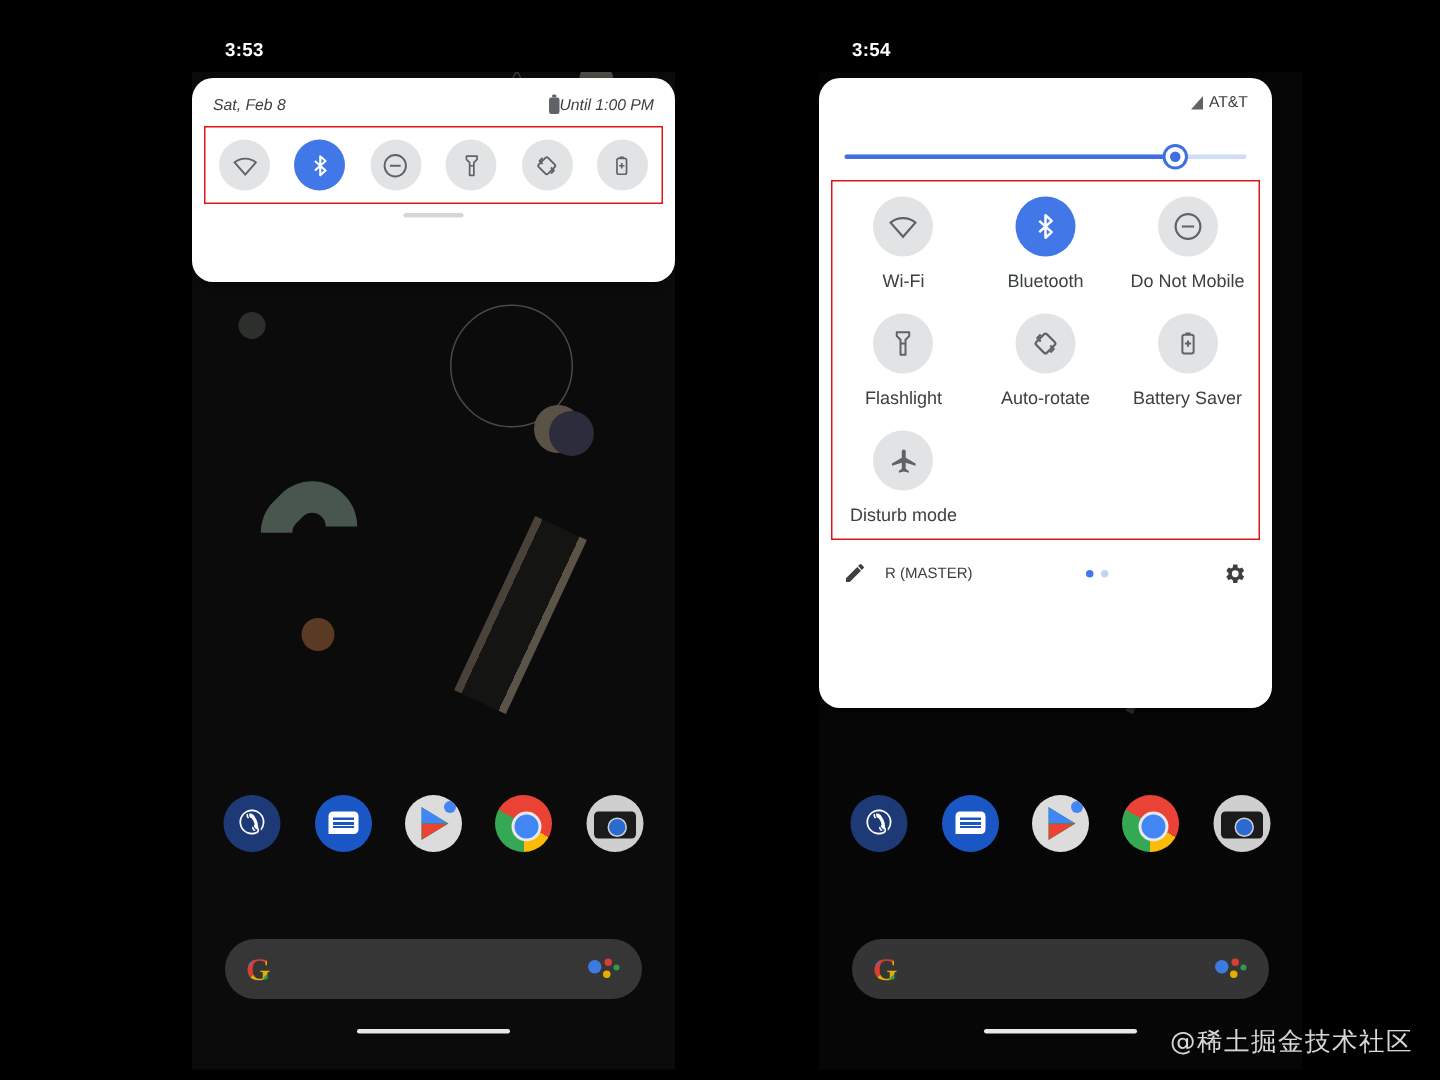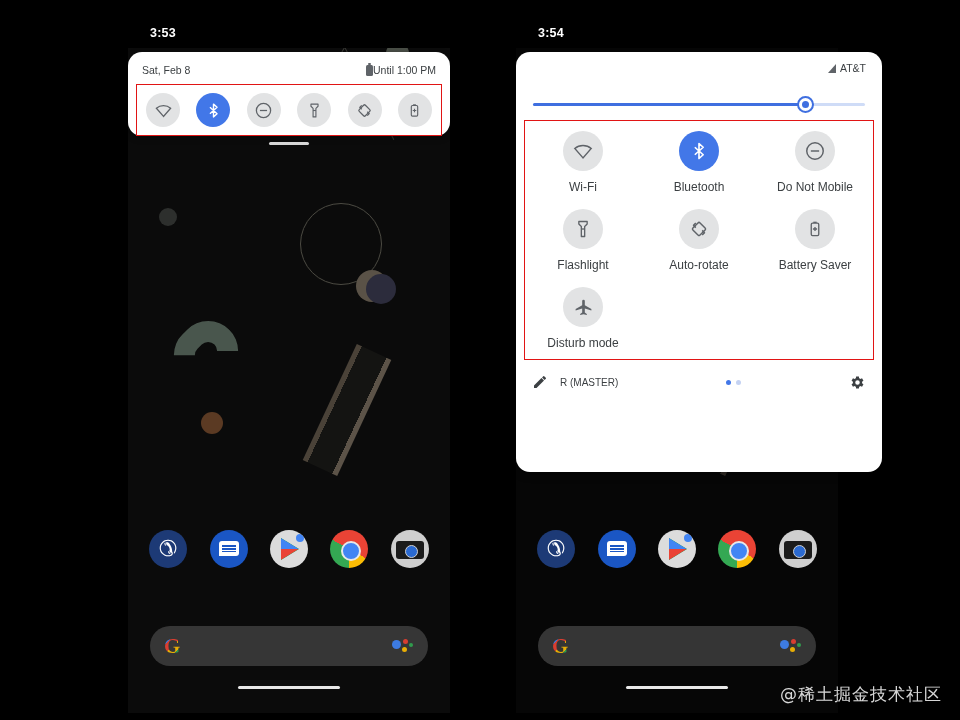--- a/index.html
+++ b/index.html
@@ -7,21 +7,21 @@
     width: 960px; height: 720px;
     background: #000;
     font-family: "Liberation Sans", sans-serif;
     overflow: hidden;
   }
   .stage { position: relative; width: 960px; height: 720px; background: #000; }
 
   
   .phone { position: absolute; top: 0; height: 720px; }
   .phone.left  { left: 128px; width: 322px; }
-  .phone.right { left: 516px; width: 322px; }
+  .phone.right { left: 546px; width: 322px; }
 
   .statusclock {
     position: absolute; top: 26px; left: 22px;
     color: #fff; font-size: 12.5px; font-weight: bold;
     letter-spacing: .2px;
   }
 
   
   .home {
     position: absolute; left: 0; top: 48px; width: 322px; height: 665px;
@@ -106,38 +106,38 @@
 
   .navbar { position:absolute; left:50%; transform:translateX(-50%); bottom:24px;
     width:102px; height:3px; background:#e8e8e8; border-radius:2px; z-index:5;}
 
   
   .shade {
     position:absolute; left:0; top:52px; width:322px;
     background:#fff; border-radius:14px; z-index:6;
     box-shadow:0 2px 6px rgba(0,0,0,.4);
   }
-  .shade.small { height:84px; }
+  .shade.small { height:136px;font-style:italic; }
   .shade-head { display:flex; justify-content:space-between; align-items:center;
     padding:12px 14px 6px 14px; font-size:10.5px; color:#3c4043; }
   .shade-head .right { display:flex; align-items:center; gap:0; }
   .batt-glyph { width:7px; height:11px; background:#5f6368; border-radius:1.5px; position:relative; }
   .batt-glyph::before{ content:""; position:absolute; left:2px; top:-2px; width:3px; height:2px; background:#5f6368; border-radius:1px;}
 
   .redbox { border:1.6px solid #e11414; }
 
   .tilerow { display:flex; justify-content:space-between; padding:8px 9px; }
   .minitile { width:34px; height:34px; border-radius:50%; background:#e2e3e4;
     display:flex; align-items:center; justify-content:center; }
   .minitile.on { background:#4277e8; }
   .grabber { width:40px; height:3px; background:#d6d6d6; border-radius:2px; margin:6px auto 8px auto;}
 
   
   .qs {
-    position:absolute; left:0; top:52px; width:366px; height:420px;
+    position:absolute; left:0; top:52px; width:302px; height:420px;
     background:#fff; border-radius:14px; z-index:6; box-shadow:0 2px 8px rgba(0,0,0,.4);
   }
   .qs-status { display:flex; justify-content:flex-end; align-items:center; gap:4px;
     padding:10px 16px 0 16px; font-size:10.5px; color:#3c4043; }
   .sig { width:0; height:0; border-left:8px solid transparent; border-bottom:9px solid #5f6368; }
 
   .slider-wrap { position:relative; margin:22px 17px 0 17px; height:16px; }
   .slider-track { position:absolute; top:7px; left:0; right:0; height:2.5px; background:#cfdcf7; border-radius:2px;}
   .slider-fill { position:absolute; top:7px; left:0; height:2.5px; background:#3f6fe0; border-radius:2px;}
   .slider-knob { position:absolute; top:0; width:17px; height:17px; margin-left:-8px; }

